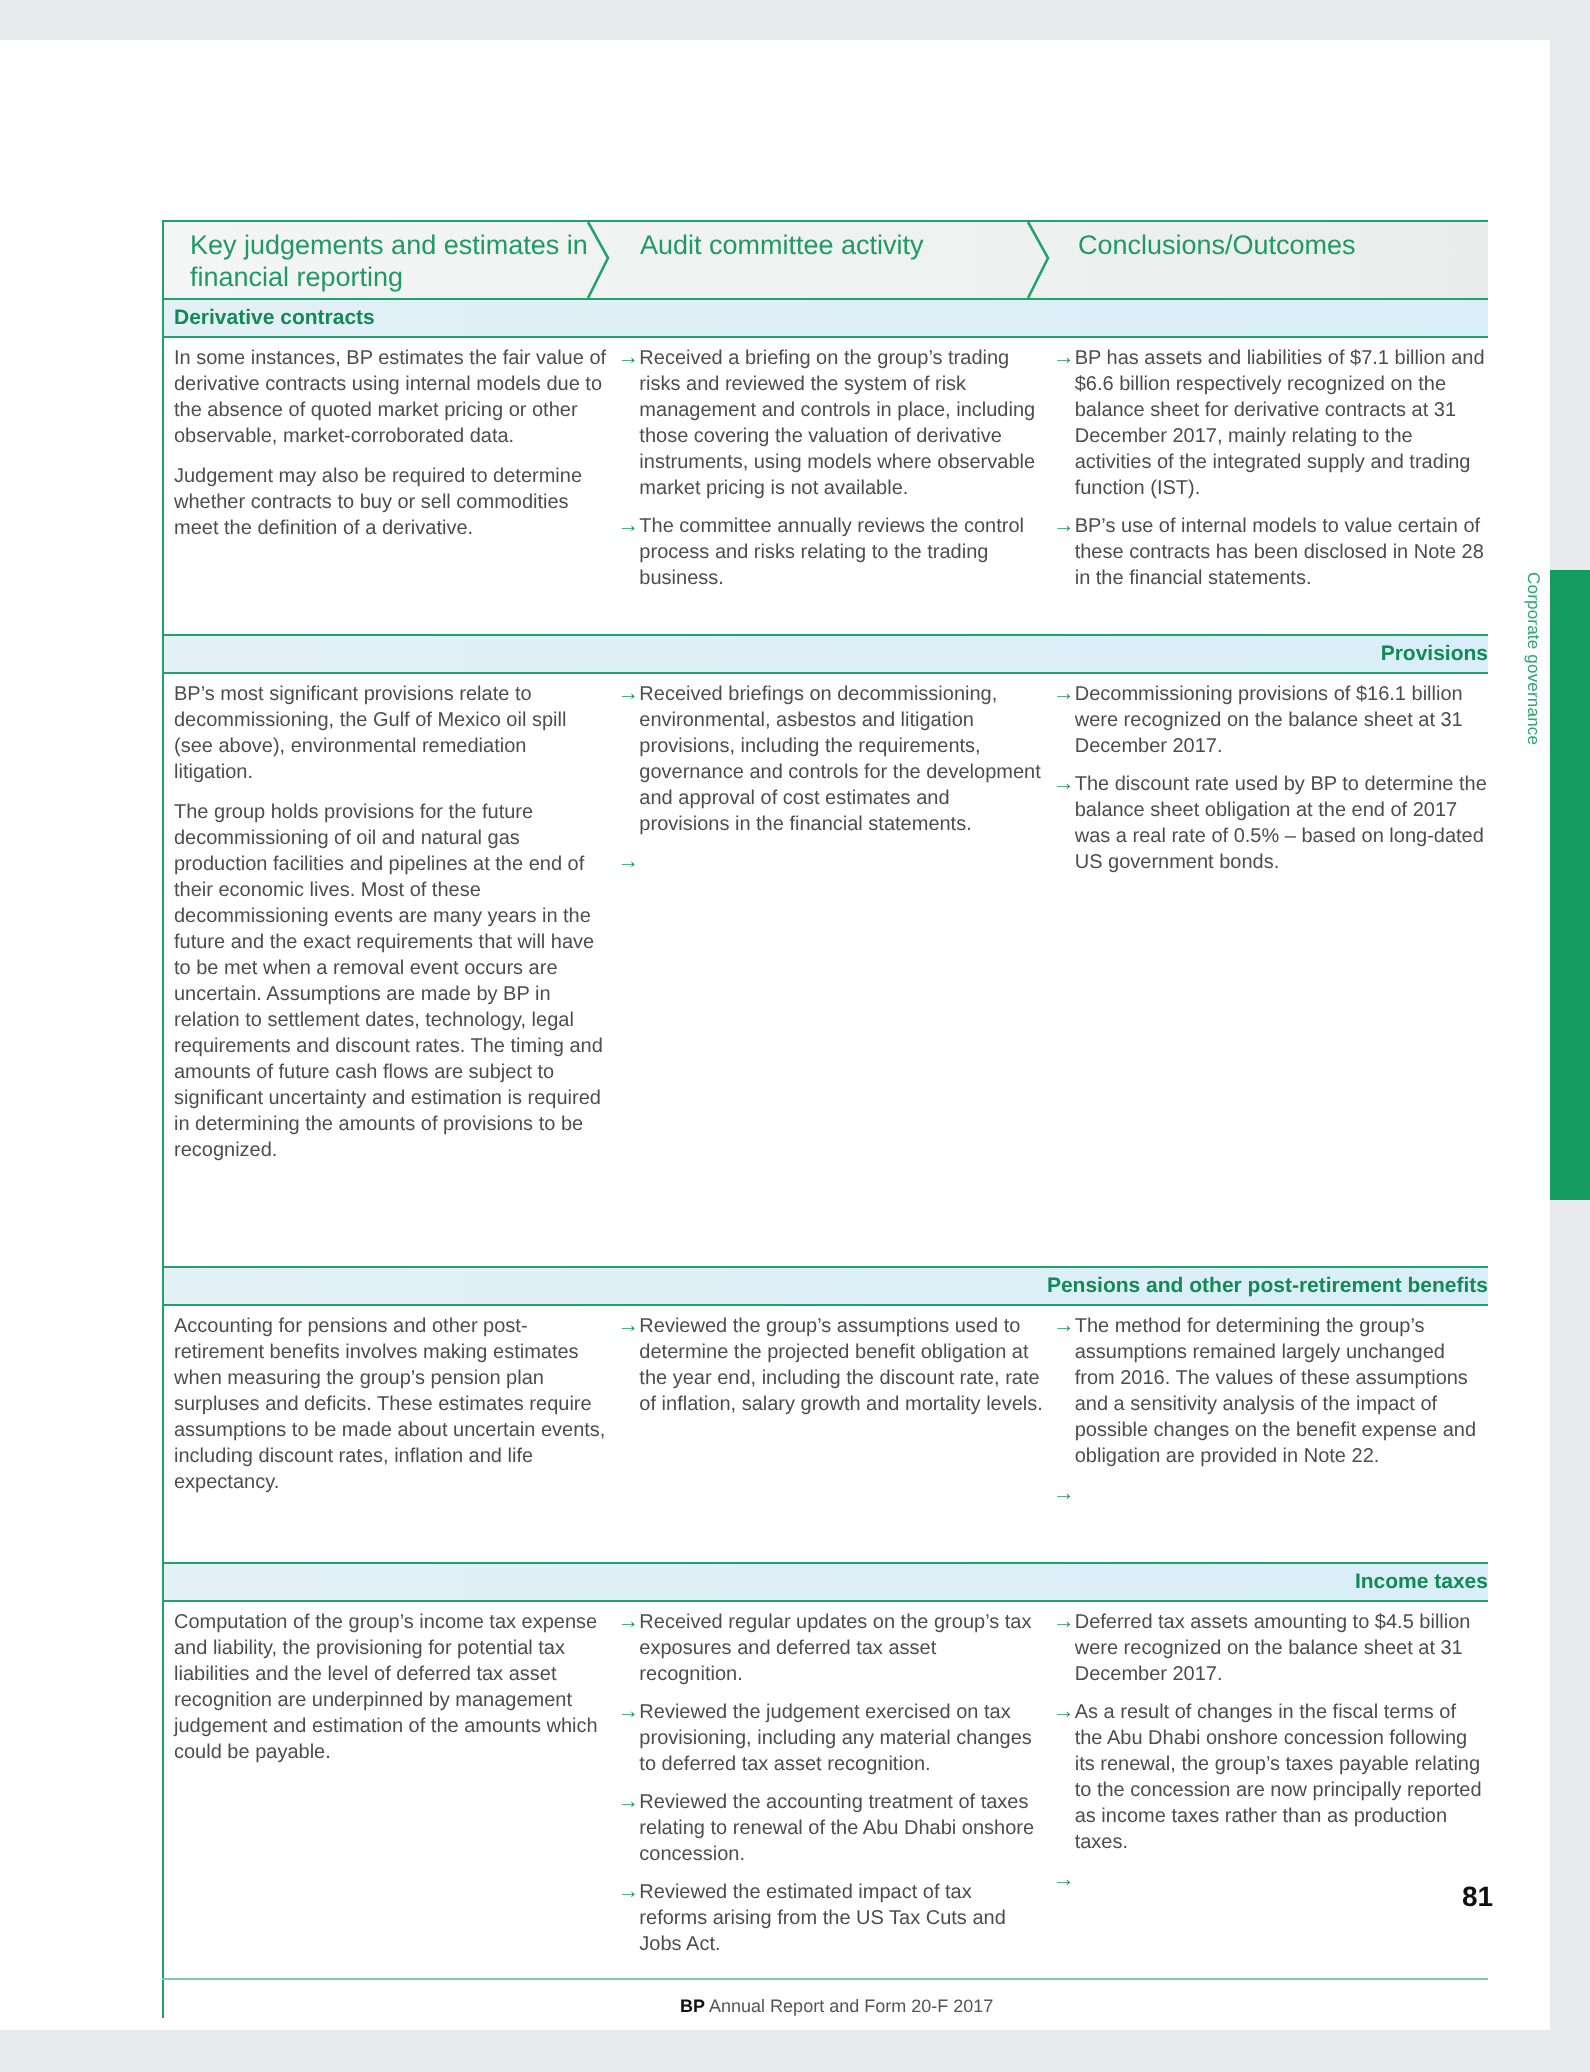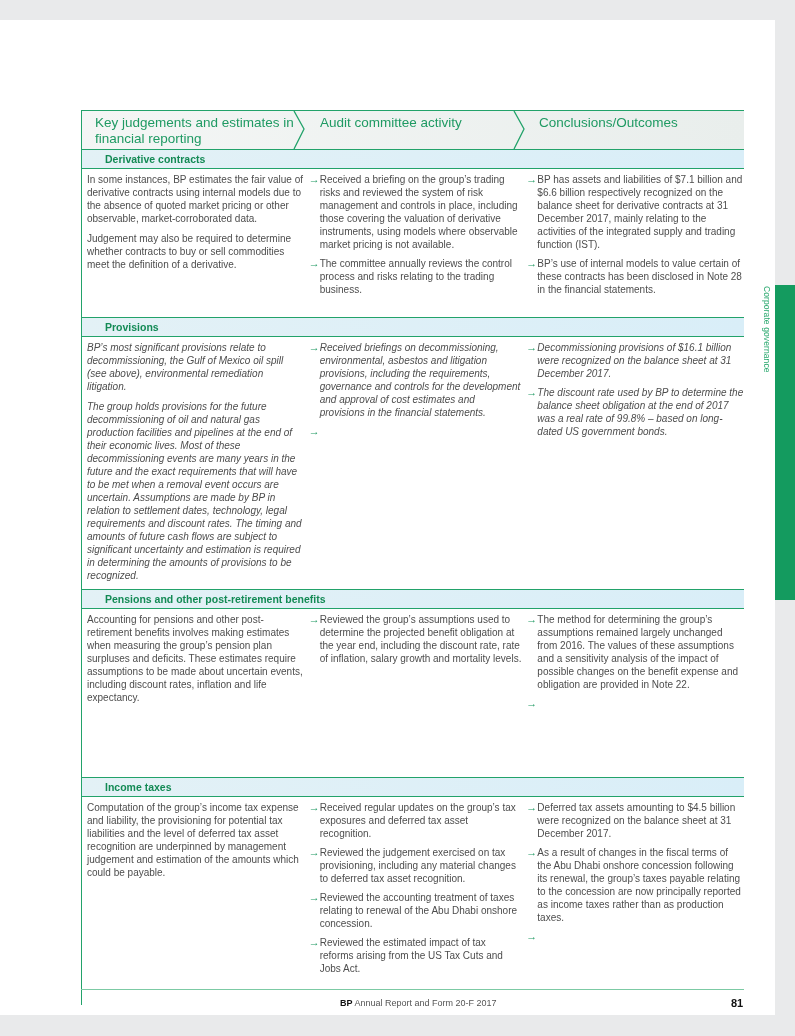--- a/index.html
+++ b/index.html
@@ -36,52 +36,52 @@
   .header-row svg { position:absolute; left:0; top:0; }
   .hcell {
     position:absolute; top:4px; font-size:13.5px; color:#1f9a63; line-height:16px;
   }
   .hcell.c1 { left:1px; width:200px;margin-left:12px; }
   .hcell.c2 { left:238px; }
   .hcell.c3 { left:457px; }
   .section { border-left:1.5px solid #22a26a; }
   .section-title {
     height:18px; line-height:18px;
-    padding-left:23px;
+    padding-left:5px;
     font-size:10.5px; font-weight:bold; color:#138a55;
     background:linear-gradient(90deg,#e3f1f6 0%, #d9eef8 100%);
     border-bottom:1.5px solid #22a26a;
   }
   .section-body { position:relative; display:flex; }
   .col {
     font-size:10px; line-height:13px; color:#4d4d4d;
   }
   .col.c1 { width:218px; padding:4px 0 0 5px; }
   .col.c2 { width:214px; padding:4px 0 0 4px; }
   .col.c3 { width:218px; padding:4px 0 0 4px; }
   .para { margin:0 0 7px 0; }
   .bullet { position:relative; padding-left:11px; margin:0 0 6px 0; }
   .arrow {
     position:absolute; left:0; top:0; color:#1f9a63; font-size:11px; line-height:13px;
   }
   .sec-derivative .section-body { height:148px; }
-  .sec-provisions .section-body { height:252px;font-style:italic; }
-  .sec-pensions .section-body { height:168px; }
+  .sec-provisions .section-body { height:296px; }
+  .sec-pensions .section-body { height:128px; }
   .sec-income .section-body { height:208px; }
-  .section + .section .section-title { border-top:1.5px solid #22a26a; }
+  .section + .section .section-title { border-top:1.5px solid #22a26a;text-align:right; }
   .footer-line {
     position:absolute; left:81px; top:989px; width:663px; height:0;
     border-top:1.5px solid #7ccaa4;
   }
   .footer-text {
     position:absolute; left:340px; top:998px; font-size:9px; color:#555;
   }
   .footer-text b { color:#111; }
   .page-number {
-    position:absolute; left:731px; top:997px; font-size:11px; font-weight:bold; color:#111;
+    position:absolute; left:731px; top:940px; font-size:14px; font-weight:bold; color:#111;
   }
 </style>
 </head>
 <body>
 
 <div class="sheet"></div>
 <div class="side-tab"></div>
 <div class="side-label">Corporate governance</div>
 
 <div class="table">
@@ -119,21 +119,21 @@
           <div class="col c1">
             <div class="para"><span>BP’s most significant provisions relate to decommissioning, the Gulf of Mexico oil spill (see above), environmental remediation litigation.</span></div>
             <div class="para"><span>The group holds provisions for the future decommissioning of oil and natural gas production facilities and pipelines at the end of their economic lives. Most of these decommissioning events are many years in the future and the exact requirements that will have to be met when a removal event occurs are uncertain. Assumptions are made by BP in relation to settlement dates, technology, legal requirements and discount rates. The timing and amounts of future cash flows are subject to significant uncertainty and estimation is required in determining the amounts of provisions to be recognized.</span></div>
           </div>
           <div class="col c2">
             <div class="bullet"><span class="arrow">→</span><span>Received briefings on decommissioning, environmental, asbestos and litigation provisions, including the requirements, governance and controls for the development and approval of cost estimates and provisions in the financial statements.</span></div>
             <div class="bullet"><span class="arrow">→</span></div>
           </div>
           <div class="col c3">
             <div class="bullet"><span class="arrow">→</span><span>Decommissioning provisions of $16.1 billion were recognized on the balance sheet at 31 December 2017.</span></div>
-            <div class="bullet"><span class="arrow">→</span><span>The discount rate used by BP to determine the balance sheet obligation at the end of 2017 was a real rate of 99.8% – based on long-dated US government bonds.</span></div>
+            <div class="bullet"><span class="arrow">→</span><span>The discount rate used by BP to determine the balance sheet obligation at the end of 2017 was a real rate of 0.5% – based on long-dated US government bonds.</span></div>
           </div>
         </div>
       </div>
       <div class="section sec-pensions">
         <div class="section-title">Pensions and other post-retirement benefits</div>
         <div class="section-body">
           <div class="col c1">
             <div class="para"><span>Accounting for pensions and other post-retirement benefits involves making estimates when measuring the group’s pension plan surpluses and deficits. These estimates require assumptions to be made about uncertain events, including discount rates, inflation and life expectancy.</span></div>
           </div>
           <div class="col c2">

